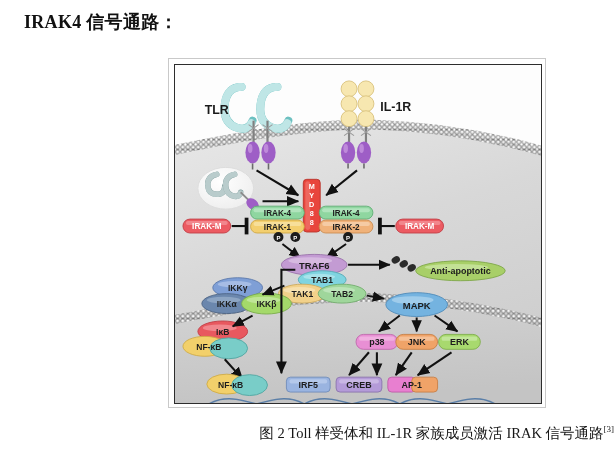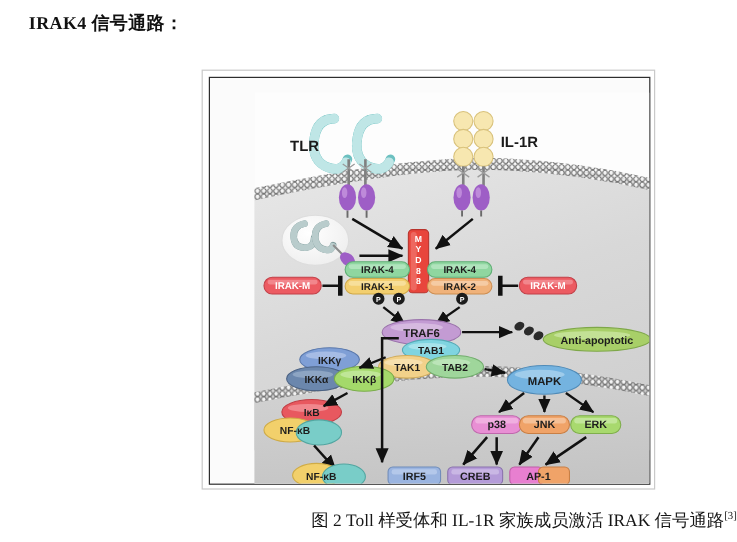--- a/index.html
+++ b/index.html
@@ -6,37 +6,37 @@
   body{
     width:614px;height:452px;
     background:#ffffff;
     font-family:"Liberation Serif", serif;
     overflow:hidden;
     position:relative;
   }
   #page-title{
     position:absolute;left:24px;top:10px;
     font-family:"Liberation Serif", serif;
-    font-weight:bold;font-size:15px;color:#111;
+    font-weight:bold;font-size:18px;color:#111;
     letter-spacing:0.3px;white-space:nowrap;
   }
   
   #figure{
     position:absolute;left:168px;top:58px;width:378px;height:350px;
     background:#ffffff;
     border:1px solid #c9c9c9;
     box-sizing:border-box;
   }
   #figure-inner{
     position:absolute;left:5px;top:5px;right:3px;bottom:3px;
     border:1.5px solid #2d2d2d;
     background:#fbfbfb;
     overflow:hidden;
   }
-  #canvas{position:absolute;left:0;top:12px;width:100%;height:100%;margin-left:37px;}
+  #canvas{position:absolute;left:0;top:0;width:100%;height:100%;}
   #canvas > svg{display:block;width:100%;height:100%;}
 
   
   #caption{
     position:absolute;left:0;top:424px;width:614px;
     text-align:right;
     font-family:"Liberation Serif", serif;
     font-size:14.5px;color:#161616;
     white-space:nowrap;
   }

